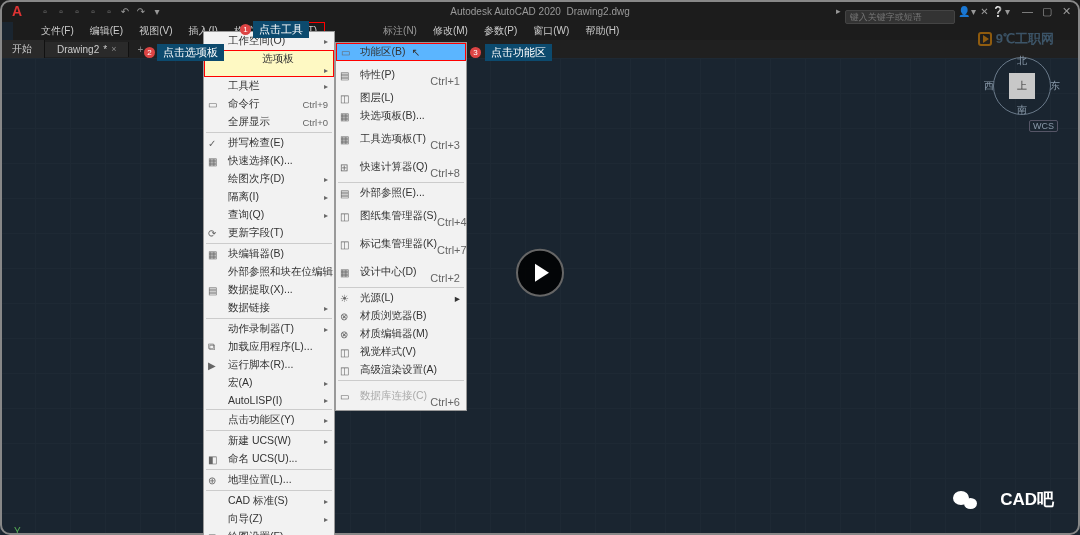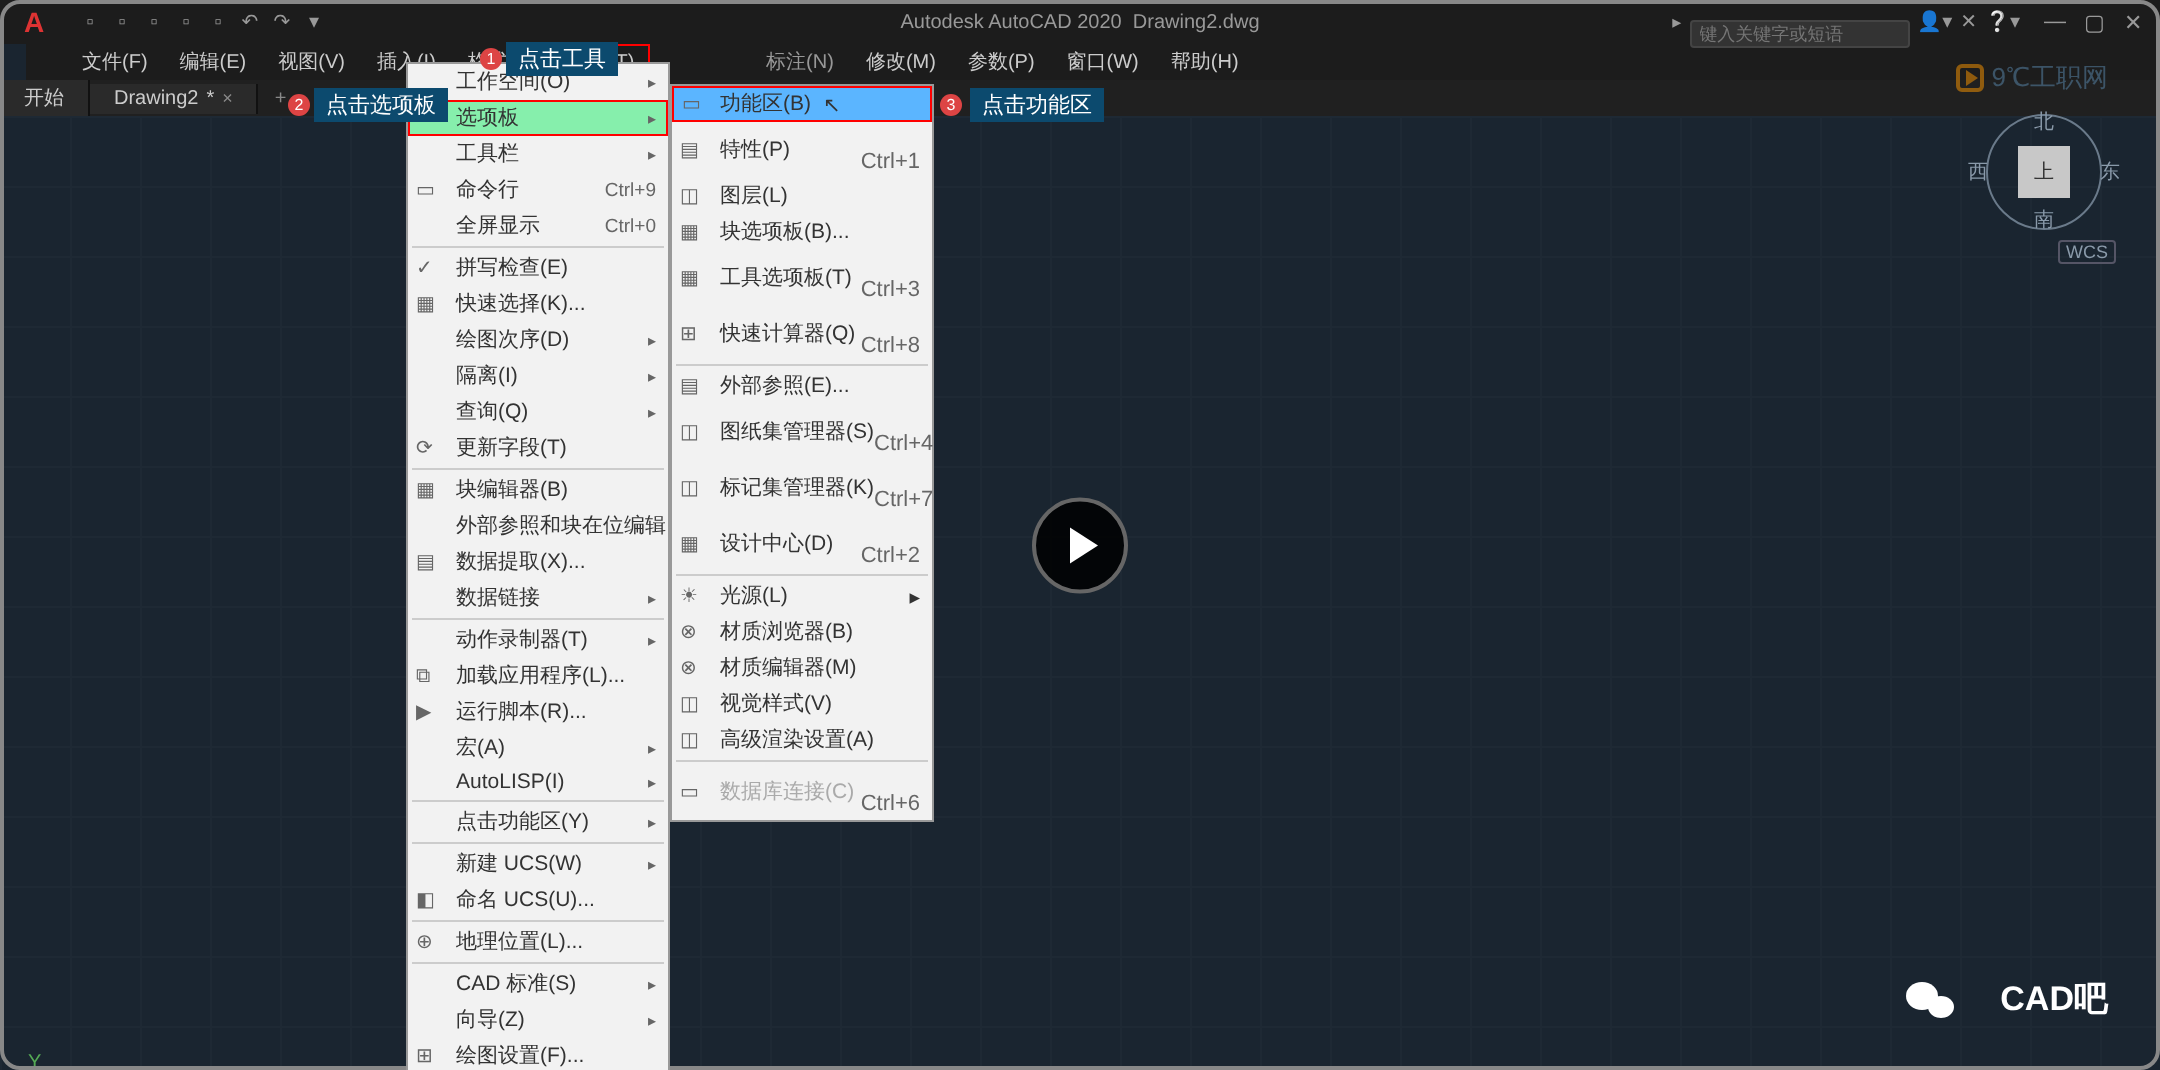--- a/index.html
+++ b/index.html
@@ -37,21 +37,21 @@
 .canvas { position: absolute; top: 58px; left: 0; right: 0; bottom: 0; background: #1a2530; }
 .grid { position: absolute; inset: 0; background-image:
   linear-gradient(#222d38 1px, transparent 1px),
   linear-gradient(90deg, #222d38 1px, transparent 1px);
   background-size: 35px 35px; opacity: 0.6; }
 .axis-y { position: absolute; left: 14px; bottom: -2px; color: #5a5; font-size: 10px; }
 
 
 .dropdown { position: absolute; top: 31px; left: 203px; width: 132px; background: #f2f2f2; border: 1px solid #999; font-size: 10.5px; color: #333; z-index: 10; }
 .dropdown-item { display: flex; align-items: center; padding: 2px 6px 2px 24px; position: relative; cursor: pointer; white-space: nowrap; }
-.dropdown-item.highlighted { background: #86efac; border: 1px solid #f00; padding: 1px 5px 1px 23px; }
+.dropdown-item.highlighted { background: #fef9c3; border: 1px solid #f00; padding: 1px 5px 1px 23px; flex-direction: column; }
 .dropdown-item .icon { position: absolute; left: 4px; width: 14px; font-size: 10px; color: #666; }
 .dropdown-item .arrow { margin-left: auto; color: #666; font-size: 8px; }
 .dropdown-item .shortcut { margin-left: auto; color: #666; font-size: 9.5px; }
 .dropdown-sep { height: 1px; background: #ccc; margin: 1px 2px; }
 
 
 .submenu { position: absolute; top: 42px; left: 335px; width: 132px; background: #f2f2f2; border: 1px solid #999; font-size: 10.5px; color: #333; z-index: 10; }
 .submenu-item { display: flex; align-items: center; padding: 2px 6px 2px 24px; position: relative; cursor: pointer; white-space: nowrap; }
 .submenu-item.highlighted { background: #5bb5ff; border: 1px solid #f00; padding: 1px 5px 1px 23px; }
 .submenu-item.disabled { color: #aaa; }
@@ -72,21 +72,21 @@
 .vc-s { bottom: -1px; left: 50%; transform: translateX(-50%); }
 .vc-e { right: -8px; top: 50%; transform: translateY(-50%); }
 .vc-w { left: -8px; top: 50%; transform: translateY(-50%); }
 .wcs-label { position: absolute; right: 22px; top: 120px; color: #8a9aaa; font-size: 9px; border: 1px solid #556; padding: 0 3px; border-radius: 2px; }
 
 
 .play-btn { position: absolute; left: 50%; top: 50%; transform: translate(-50%, -40%); width: 48px; height: 48px; background: rgba(0,0,0,0.85); border: 2px solid #666; border-radius: 50%; display: flex; align-items: center; justify-content: center; cursor: pointer; z-index: 5; }
 .play-btn::after { content: ""; border-left: 14px solid #fff; border-top: 9px solid transparent; border-bottom: 9px solid transparent; margin-left: 4px; }
 
 
-.watermark-tr { position: absolute; right: 26px; top: 30px; color: #5a8ab0; font-size: 13px; font-weight: normal; opacity: 0.5; display: flex; align-items: center; gap: 4px; }
+.watermark-tr { position: absolute; right: 26px; top: 30px; color: #5a8ab0; font-size: 13px; font-weight: bold; opacity: 0.5; display: flex; align-items: center; gap: 4px; }
 .watermark-tr .wm-icon { width: 14px; height: 14px; border: 2px solid #f90; border-radius: 3px; position: relative; }
 .watermark-tr .wm-icon::after { content: ""; position: absolute; left: 3px; top: 1px; border-left: 6px solid #f90; border-top: 4px solid transparent; border-bottom: 4px solid transparent; }
 .watermark-br { position: absolute; right: 26px; bottom: 24px; color: #fff; font-size: 17px; font-weight: bold; display: flex; align-items: center; gap: 23px; }
 .wechat-icon { width: 24px; height: 20px; position: relative; }
 .wechat-icon .bubble1 { width: 16px; height: 14px; background: #fff; border-radius: 50%; position: absolute; left: 0; top: 1px; }
 .wechat-icon .bubble2 { width: 13px; height: 11px; background: #fff; border-radius: 50%; position: absolute; right: 0; bottom: 1px; }
 
 
 .frame { position: absolute; inset: 0; border: 2px solid #888; border-radius: 10px; pointer-events: none; }
 </style>

